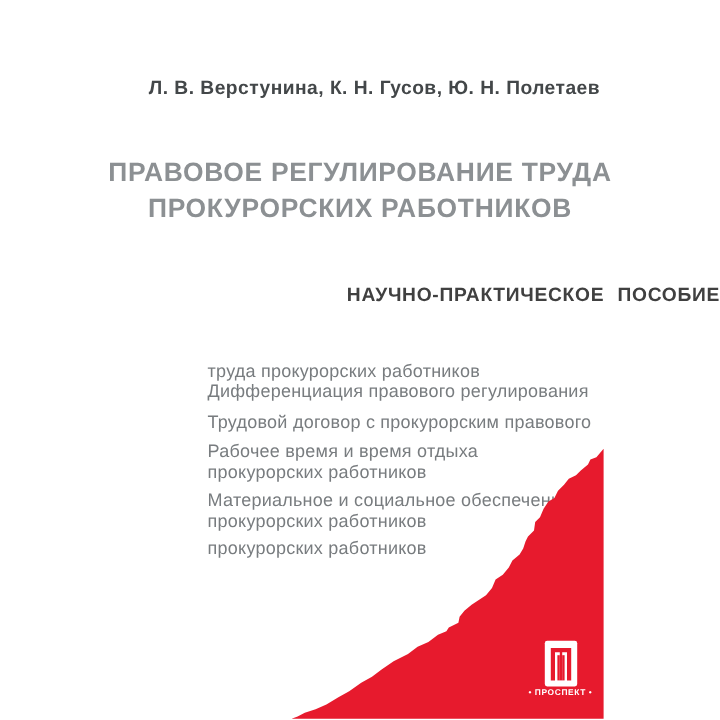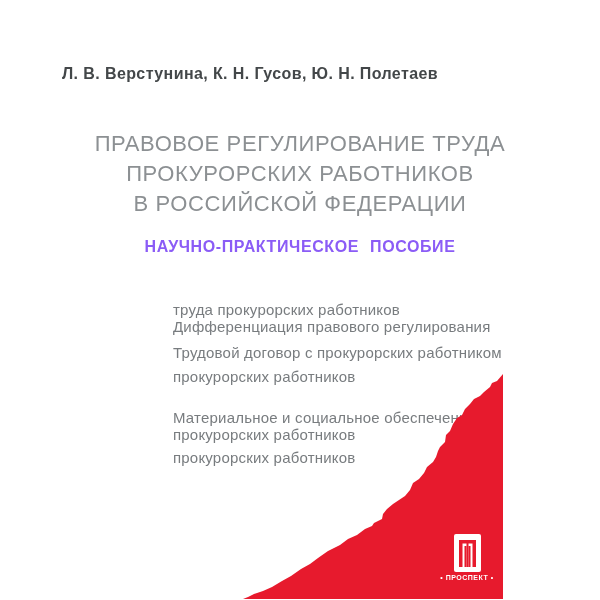--- a/index.html
+++ b/index.html
@@ -1,30 +1,30 @@
 <!DOCTYPE html>
 <html><head>
 <meta charset="utf-8">
 <style>
   html,body{margin:0;padding:0;background:#ffffff;}
   .page{
     position:relative;width:600px;height:600px;background:#ffffff;overflow:hidden;
     font-family:"Liberation Sans", sans-serif;
   }
   .authors{
-    position:absolute;left:0;top:65px;width:500px;text-align:center;
+    position:absolute;left:0;top:65px;width:500px;text-align:right;
     font-size:16px;font-weight:700;letter-spacing:0.4px;color:#434749;
   }
   .title{
     position:absolute;left:0;top:129px;width:600px;text-align:center;
-    font-size:22px;line-height:30px;font-weight:400;letter-spacing:0.6px;color:#8c9093;
+    font-size:22px;line-height:30px;font-weight:700;letter-spacing:0.6px;color:#8c9093;
   }
   .subtitle{
-    position:absolute;left:0;top:238px;width:600px;text-align:center;
-    font-size:16px;font-weight:700;letter-spacing:0.6px;word-spacing:6px;color:#8b5cf6;
+    position:absolute;left:0;top:238px;width:600px;text-align:right;
+    font-size:16px;font-weight:700;letter-spacing:0.6px;word-spacing:6px;color:#404040;
   }
   .topics{position:absolute;left:173px;top:0;width:330px;}
   .topic{
     position:absolute;left:0;width:330px;
     font-size:15px;line-height:17px;letter-spacing:0.2px;color:#787c7f;
   }
   .torn{position:absolute;left:0;top:0;width:600px;height:600px;}
   .logo-box{
     position:absolute;left:454px;top:534px;width:27px;height:38px;
     background:#ffffff;border-radius:2px;display:flex;align-items:center;justify-content:center;
@@ -37,35 +37,35 @@
 </head>
 <body>
 
 <div class="page">
 
   <div class="authors">Л. В. Верстунина, К. Н. Гусов, Ю. Н. Полетаев</div>
 
   <div class="title">
     <div>ПРАВОВОЕ РЕГУЛИРОВАНИЕ ТРУДА</div>
     <div>ПРОКУРОРСКИХ РАБОТНИКОВ</div>
-    <div>В РОССИЙСКОЙ ФЕДЕРАЦИИ</div>
   </div>
 
   <div class="subtitle">НАУЧНО-ПРАКТИЧЕСКОЕ ПОСОБИЕ</div>
 
   <div class="topics">
     <div class="topic" style="top:301px">
       <div>труда прокурорских работников</div>
       <div>Дифференциация правового регулирования</div>
     </div>
     <div class="topic" style="top:344px">
-      <div>Трудовой договор с прокурорских работником</div>
+      <div>Трудовой договор с прокурорским правового</div>
       <div></div>
     </div>
     <div class="topic" style="top:368px">
+      <div>Рабочее время и время отдыха</div>
       <div>прокурорских работников</div>
     </div>
     <div class="topic" style="top:409px">
       <div>Материальное и социальное обеспечение</div>
       <div>прокурорских работников</div>
     </div>
     <div class="topic" style="top:449px">
       <div>прокурорских работников</div>
     </div>
   </div>

